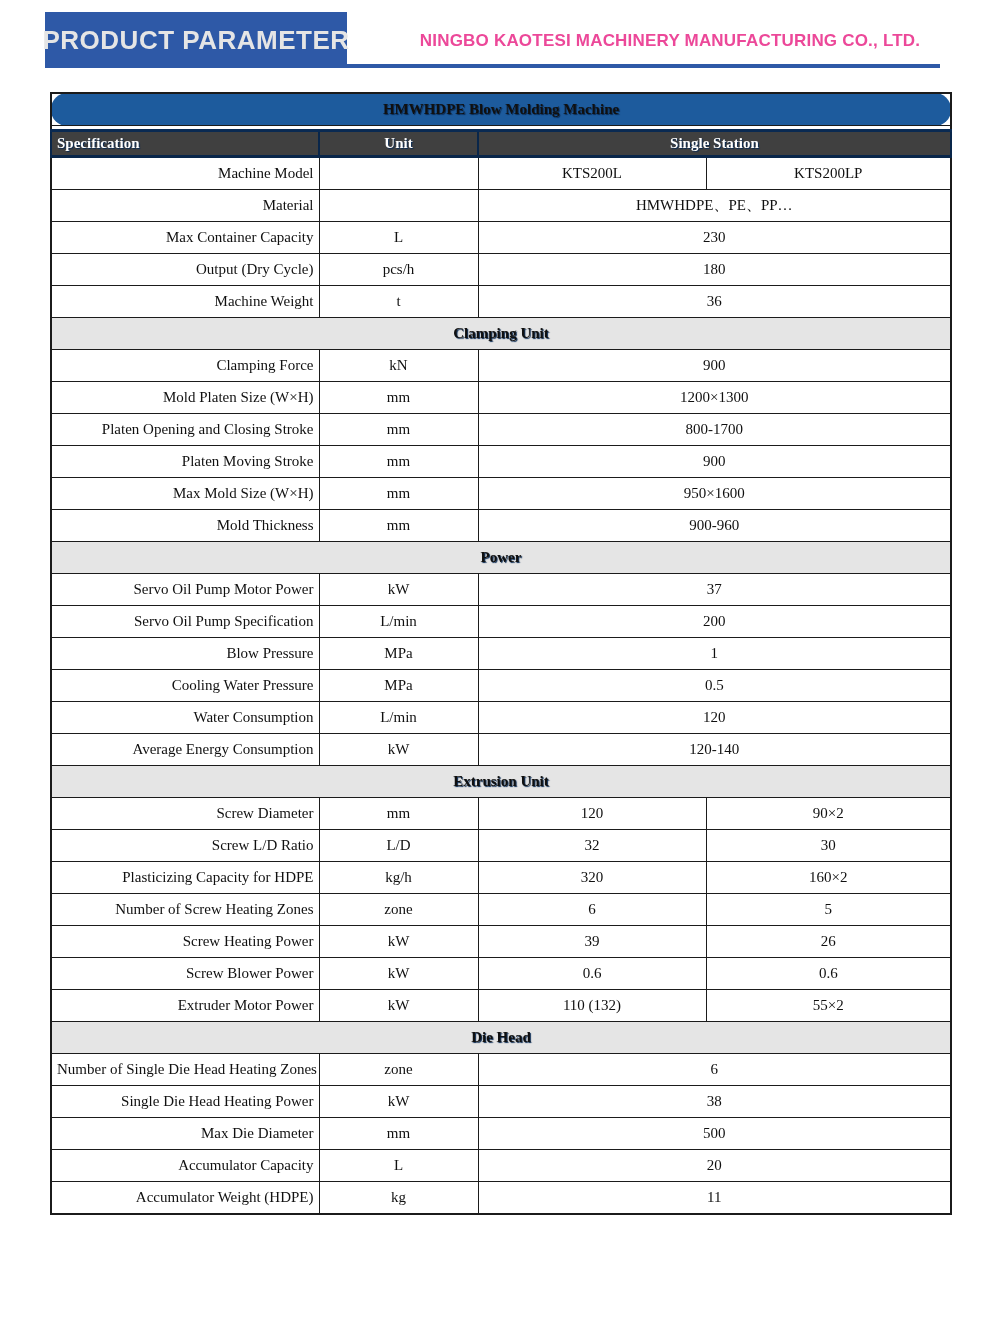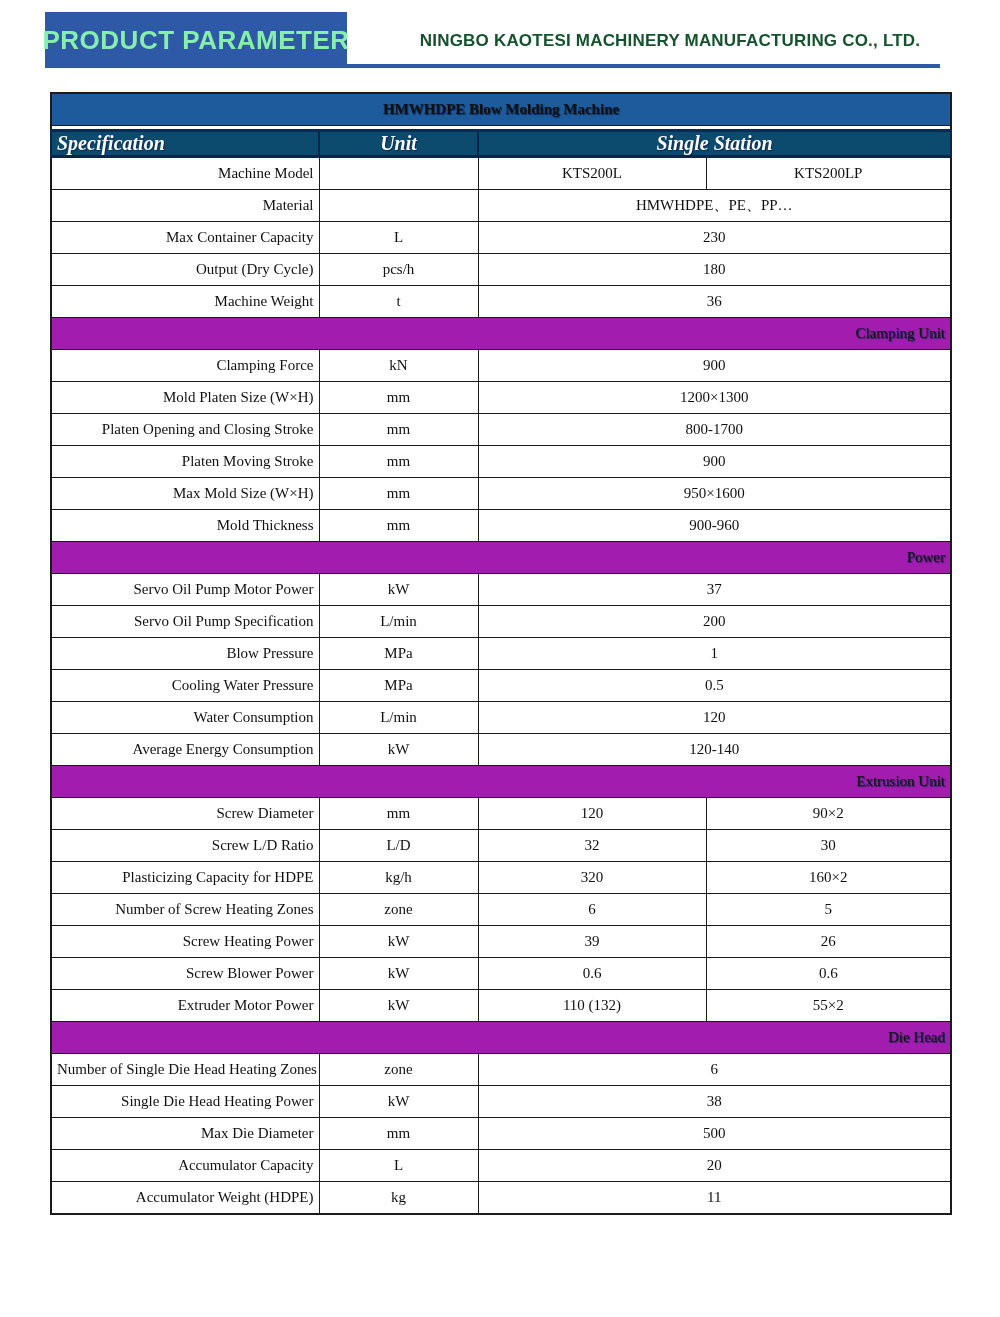--- a/index.html
+++ b/index.html
@@ -13,34 +13,34 @@
   }
 
   
   .brand-box {
     position:absolute; left:45px; top:12px;
     width:302px; height:56px;
     background:#2e59a7;
     display:flex; align-items:center; justify-content:center;
   }
   .brand-box span {
-    color:#86efac;
+    color:#e5e5e5;
     font-family:"Liberation Sans", sans-serif;
     font-weight:bold; font-size:26px; letter-spacing:0.5px;
     white-space:nowrap;
   }
   .brand-line {
     position:absolute; left:347px; top:64px;
     width:593px; height:4px;
     background:#2e59a7;
   }
   .company {
     position:absolute; left:400px; top:31px; width:540px;
     text-align:center;
-    color:#14532d;
+    color:#ec4899;
     font-family:"Liberation Sans", sans-serif;
     font-weight:bold; font-size:17px; letter-spacing:0.2px;
     white-space:nowrap;
   }
 
   
   table.spec-table {
     position:absolute; left:50px; top:92px;
     width:900px;
     border-collapse:collapse; table-layout:fixed;
@@ -56,47 +56,47 @@
 
   
   td.title-bar {
     background:#1d5b9d;
     color:#ffffff; font-weight:bold; font-size:16px;
     text-align:center;
     height:22px;
     border-top:2px solid #0a2a52;
     border-bottom:2px solid #0a2a52;
     text-shadow:1px 1px 1px #0a2a52;
+    border-radius:16px;
   }
   tr.gap-row td {
     height:3px; padding:0;
     background:#ffffff;
     border-top:none; border-bottom:none;
   }
 
   
   tr.head-bar td {
-    background:#0c4a6e;
-    color:#ffffff; font-weight:bold; font-size:20px;
+    background:#404040;
+    color:#ffffff; font-weight:bold; font-size:15px;
     height:23px;
     border-top:3px solid #0a2a52;
     border-bottom:3px solid #09264a;
     border-left:2px solid #09264a;
     border-right:2px solid #09264a;
     text-shadow:1px 1px 1px #0a2a52;
-    font-style:italic;
   }
   tr.head-bar td.spec-h { text-align:left; }
   tr.head-bar td.center-h { text-align:center; }
 
   
   td.section-bar {
-    background:#a21caf;
-    color:#ffffff; font-weight:normal; font-size:15px;
-    text-align:right;
+    background:#e5e5e5;
+    color:#ffffff; font-weight:bold; font-size:15px;
+    text-align:center;
     height:21px;
     border-top:3px solid #0a2a52;
     border-bottom:3px solid #09264a;
     text-shadow:1px 1px 1px #0a2a52;
   }
 
   
   td.spec { text-align:right; }
   td.unit, td.val { text-align:center; }
 </style>

